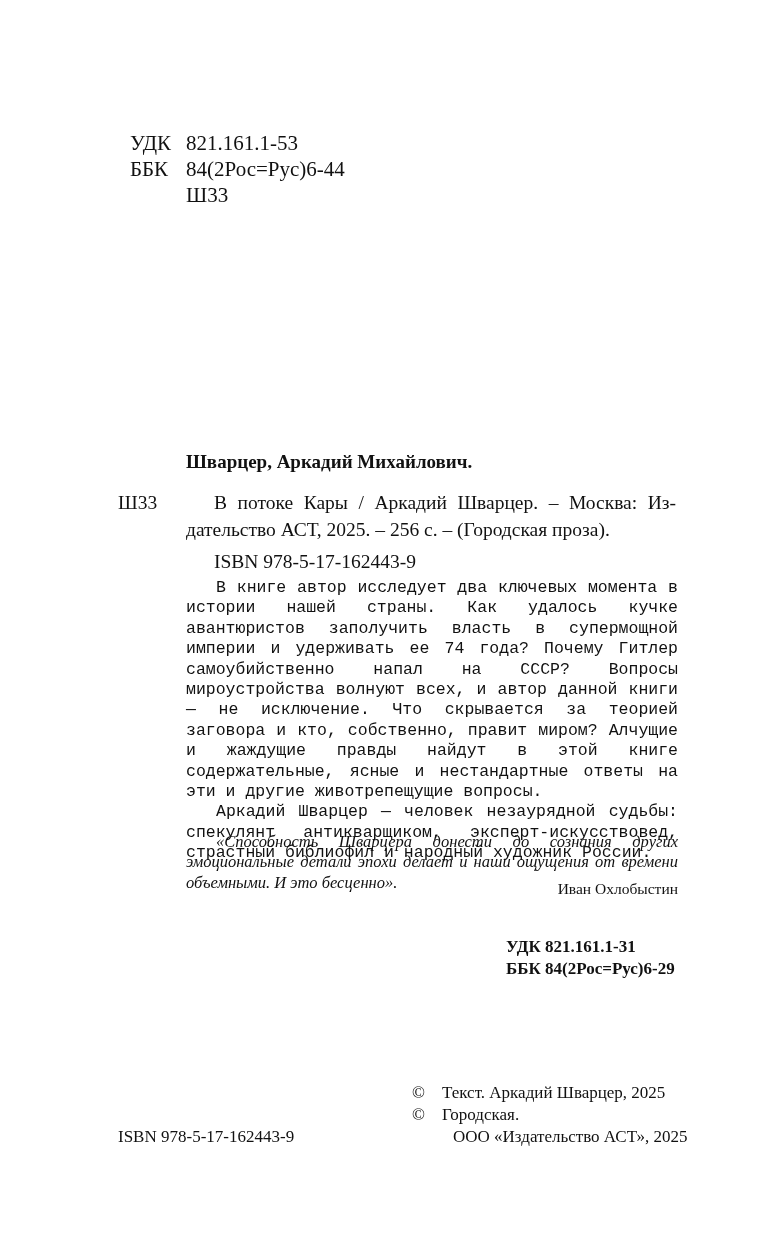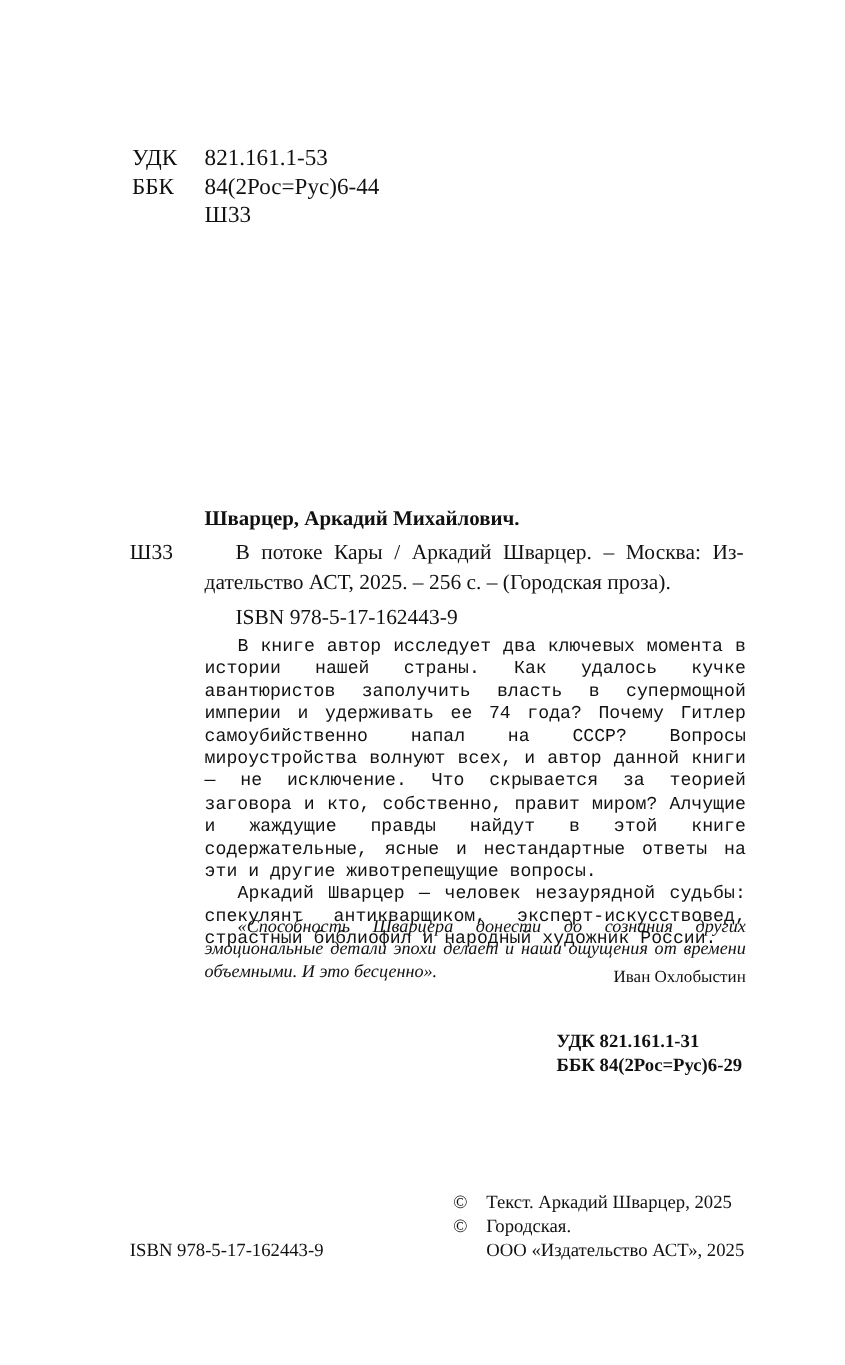--- a/index.html
+++ b/index.html
@@ -1,20 +1,20 @@
 <!DOCTYPE html>
 <html><head>
 <meta charset="utf-8">
 <style>
   html, body { margin: 0; padding: 0; background: #ffffff; }
   body { width: 768px; height: 1241px; position: relative; overflow: hidden;
          font-family: "Liberation Serif", "DejaVu Serif", serif; color: #111; }
   .abs { position: absolute; white-space: nowrap; }
   .cls { font-size: 21px; line-height: 26px; }
-  .cls .lbl { position: absolute; left: 2px; }
+  .cls .lbl { position: absolute; left: 12px; }
   .cls .val { position: absolute; left: 68px; }
   .author { font-weight: bold; font-size: 19px; }
   .entry { font-size: 19.5px; line-height: 27px; }
   .annot { font-size: 16.5px; line-height: 20.4px; text-align: justify; width: 492px; white-space: normal; }
   .annot p { margin: 0; text-indent: 30px; text-align: justify; text-align-last: left; font-family: Liberation Mono, monospace; }
   .quote { font-size: 16.5px; line-height: 20.4px; font-style: italic; width: 492px; white-space: normal; text-align: justify; }
   .quote p { margin: 0; text-indent: 30px; }
   .sig { font-size: 15.5px; }
   .bold-cls { font-weight: bold; font-size: 17px; line-height: 22px; }
   .copy { font-size: 17px; line-height: 22px; }
@@ -31,21 +31,21 @@
   </div>
   <div style="position:absolute; top:26px; left:0; width:260px; height:26px;">
     <span class="lbl">ББК</span>
     <span class="val">84(2Рос=Рус)6-44</span>
   </div>
   <div style="position:absolute; top:52px; left:0; width:260px; height:26px;">
     <span class="val">Ш33</span>
   </div>
 </div>
 
-<div class="abs author" style="left:186px; top:461px;text-align:right;">Шварцер, Аркадий Михайлович.</div>
+<div class="abs author" style="left:186px; top:451px;text-align:right;">Шварцер, Аркадий Михайлович.</div>
 
 <div class="abs entry" style="left:118px; top:489px;">Ш33</div>
 <div class="abs entry" style="left:214px; top:489px; width:462px; text-align:justify; text-align-last:justify;">В потоке Кары / Аркадий Шварцер. – Москва: Из-</div>
 <div class="abs entry" style="left:186px; top:516px;">дательство АСТ, 2025. – 256 с. – (Городская проза).</div>
 <div class="abs entry" style="left:214px; top:548px;">ISBN 978-5-17-162443-9</div>
 
 <div class="abs annot" style="left:186px; top:578px;">
   <p>В книге автор исследует два ключевых момента в истории нашей страны. Как удалось кучке авантюристов заполучить власть в супермощной империи и удерживать ее 74 года? Почему Гитлер самоубийственно напал на СССР?  Вопросы мироустройства волнуют всех, и автор данной книги — не исключение. Что скрывается за теорией заговора и кто, собственно, правит миром?  Алчущие и жаждущие правды найдут в этой книге содержательные, ясные и нестандартные ответы на эти и другие животрепещущие вопросы.</p>
   <p>Аркадий Шварцер — человек незаурядной судьбы: спекулянт антикварщиком, эксперт-искусствовед, страстный библиофил и народный художник России.</p>
 </div>
@@ -60,17 +60,17 @@
 
 <div class="abs copy" style="left:412px; top:1082px; width:280px; height:70px;">
   <div style="position:absolute; top:0; left:0; width:280px; height:22px;">
     <span class="sym">©</span>
     <span class="txt">Текст. Аркадий Шварцер, 2025</span>
   </div>
   <div style="position:absolute; top:22px; left:0; width:280px; height:22px;">
     <span class="sym">©</span>
     <span class="txt">Городская.</span>
   </div>
-  <div style="position:absolute; top:44px; left:0; width:280px; height:22px;">
+  <div style="position:absolute; top:44px; left:11px; width:280px; height:22px;">
     <span class="txt">ООО «Издательство АСТ», 2025</span>
   </div>
 </div>
 <div class="abs copy" style="left:118px; top:1126px;">ISBN 978-5-17-162443-9</div>
 
 </body></html>

